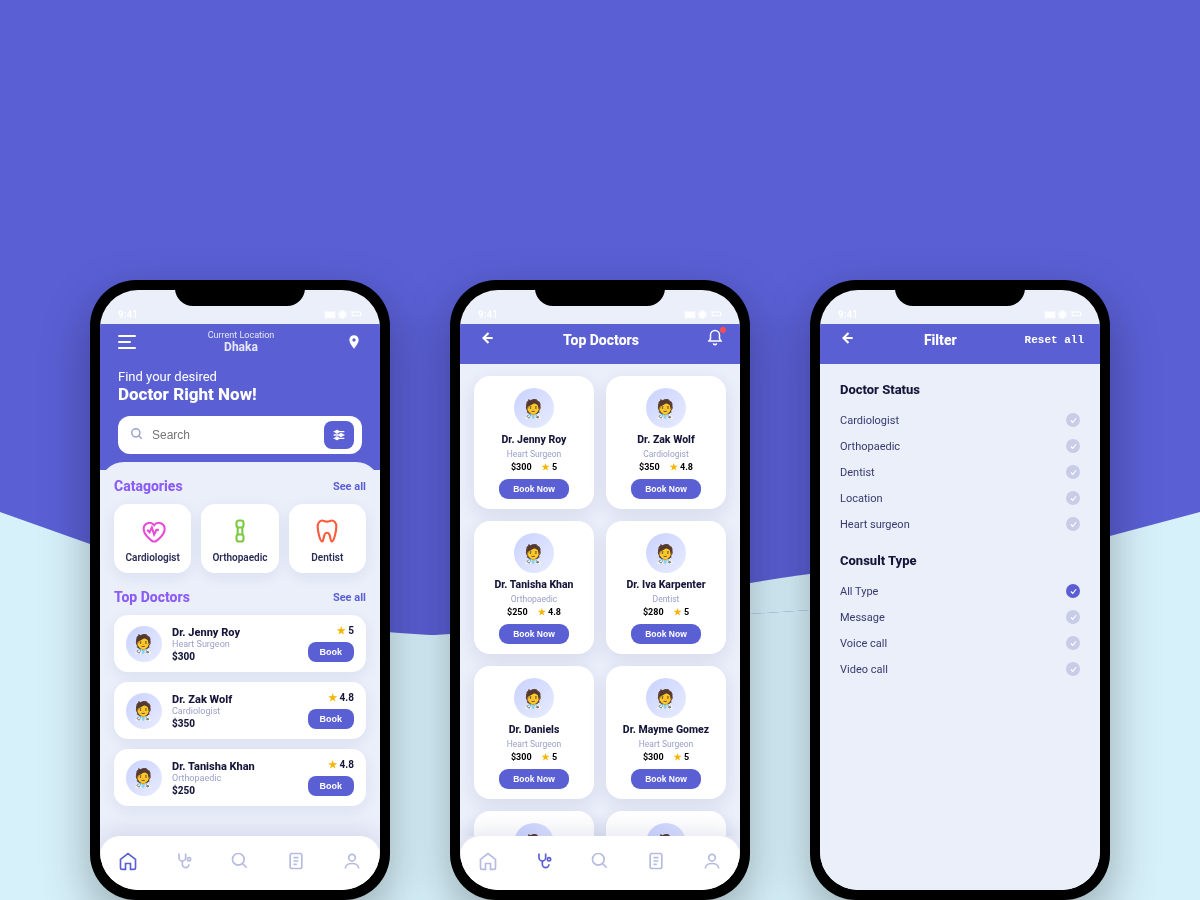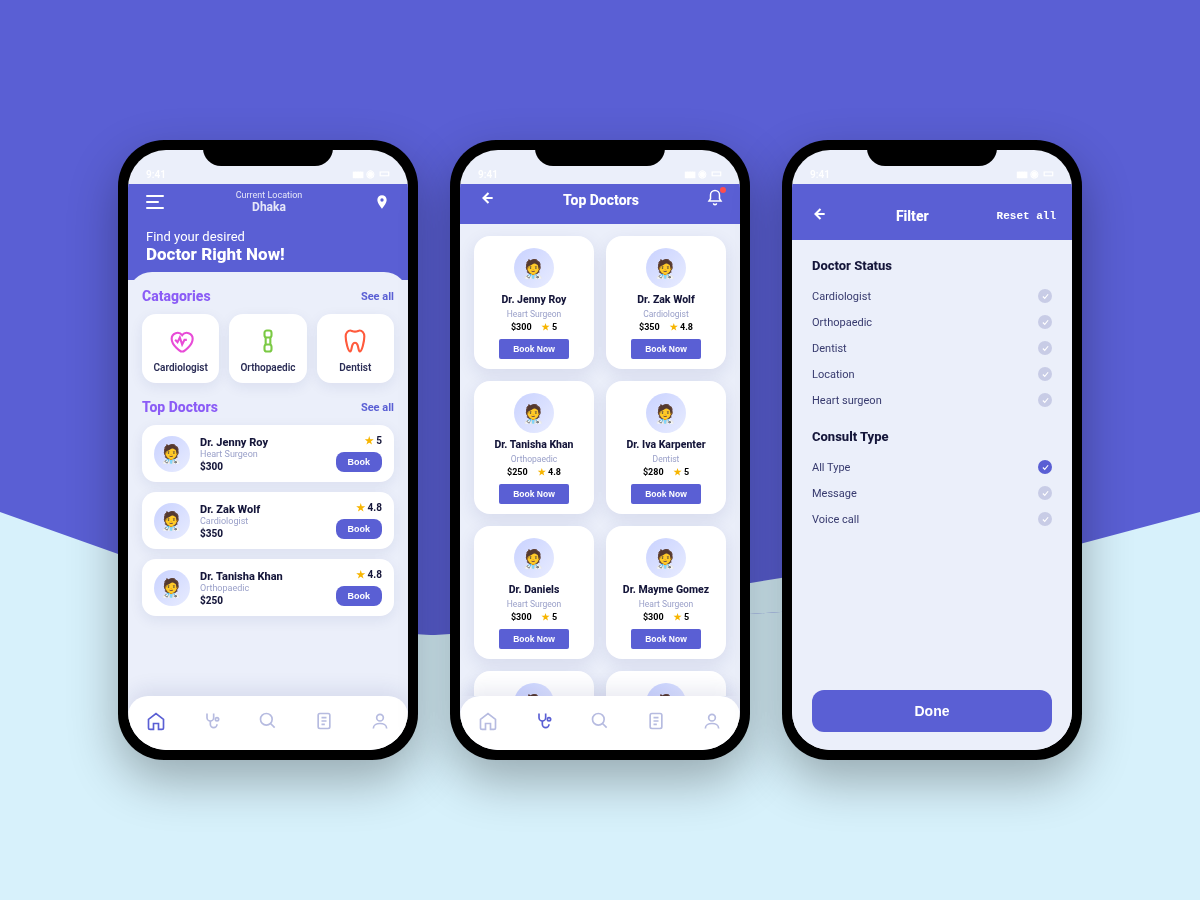--- a/index.html
+++ b/index.html
@@ -14,21 +14,21 @@
     background: #5a5fd4;
     border-bottom-left-radius: 50% 120px;
     border-bottom-right-radius: 0;
     clip-path: polygon(0 0, 100% 0, 100% 80%, 70% 95%, 30% 100%, 0 80%);
   }
   .bg-shape::after{
     content:""; position:absolute; bottom:-60px; right:0; width:60%; height:150px;
     background:#d7f1fb; border-top-left-radius:100% 100%;
   }
 
-  .stage { position:absolute; inset:0; display:flex; justify-content:center; align-items:center; gap:32px; }
+  .stage { position:absolute; inset:0; display:flex; justify-content:center; align-items:flex-end; gap:60px; }
 
   
   .phone {
     width: 300px; height: 620px;
     background:#000; border-radius:46px; padding:10px;
     box-shadow: 0 20px 50px rgba(0,0,0,.3);
     position:relative;
   }
   .phone .screen {
     width:100%; height:100%; background:#ebeffa; border-radius:38px; overflow:hidden;
@@ -121,25 +121,25 @@
   .card{
     background:#fff; border-radius:16px; padding:12px 8px 10px; text-align:center;
     box-shadow:0 6px 18px rgba(30,40,120,.10);
     display:flex; flex-direction:column; align-items:center; gap:3px;
   }
   .card .avatar{ width:40px; height:40px; margin-bottom:2px;}
   .card .dname{ font-size:10.5px;}
   .card .dspec{ font-size:8.5px;}
   .pricerow{ display:flex; gap:10px; align-items:center; justify-content:center; font-size:9px; font-weight:700;}
   .pricerow .star{ color:#f7b500;}
-  .bookbtn2{ margin-top:4px; background:#5a5fd4; color:#fff; border:none; border-radius:2px;
+  .bookbtn2{ margin-top:4px; background:#5a5fd4; color:#fff; border:none; border-radius:9px;
     font-size:8.5px; font-weight:700; padding:5px 14px;}
 
   
-  .s3-head{ background:#5a5fd4; color:#fff; padding:20px 16px 12px; display:flex; align-items:center; justify-content:space-between;}
+  .s3-head{ background:#5a5fd4; color:#fff; padding:4px 16px 12px; display:flex; align-items:center; justify-content:space-between;}
   .reset{ font-size:11px; font-weight:600;font-family:Liberation Mono, monospace;}
   .s3-body{ flex:1; background:#ebeffa; padding:18px 20px; display:flex; flex-direction:column;}
   .fgroup-title{ font-size:13px; font-weight:800; color:#15163a; margin-bottom:10px;}
   .frow{ display:flex; justify-content:space-between; align-items:center; font-size:11px;
     color:#373a6e; padding:6px 0;}
   .chk{ width:14px; height:14px; border-radius:50%; background:#c8cce6; display:flex;
     align-items:center; justify-content:center;}
   .chk.on{ background:#5a5fd4;}
   .chk svg{ width:9px; height:9px;}
   .donebtn{
@@ -180,20 +180,39 @@
           <div class="pin">
             <svg viewBox="0 0 24 24" fill="#fff">
                 <path d="M12 2C8 2 5 5 5 9c0 5 7 13 7 13s7-8 7-13c0-4-3-7-7-7zm0 9.5A2.5 2.5 0 1 1 12 6.5a2.5 2.5 0 0 1 0 5z"></path>
               </svg>
           </div>
         </div>
         <div class="tagline">
           <div>Find your desired</div>
           <div class="big">Doctor Right Now!</div>
         </div>
+        <div class="searchbar">
+          <span class="sicon">
+            <svg width="14" height="14" viewBox="0 0 24 24" fill="none" stroke="#9aa0c9" stroke-width="2.5">
+                <circle cx="10" cy="10" r="7"></circle>
+                <line x1="20" y1="20" x2="15" y2="15"></line>
+              </svg>
+          </span>
+          <input placeholder="Search" style="">
+          <div class="filters">
+            <svg viewBox="0 0 24 24" fill="none" stroke="#fff" stroke-width="2">
+                <line x1="4" y1="7" x2="20" y2="7"></line>
+                <line x1="4" y1="12" x2="20" y2="12"></line>
+                <line x1="4" y1="17" x2="20" y2="17"></line>
+                <circle cx="9" cy="7" r="2" fill="#fff"></circle>
+                <circle cx="15" cy="12" r="2" fill="#fff"></circle>
+                <circle cx="9" cy="17" r="2" fill="#fff"></circle>
+              </svg>
+          </div>
+        </div>
       </div>
 
       <div class="s1-body">
         <div class="secrow">
           <div class="sectitle">Catagories</div>
           <div class="seeall">See all</div>
         </div>
         <div class="cats" id="cats">
             <div class="cat">
               <div class="cicon">
@@ -505,19 +524,26 @@
       </span>
             </div>
             <div class="frow">
               <span>Voice call</span>
       <span class="chk ">
         <svg viewBox="0 0 24 24" fill="none" stroke="#fff" stroke-width="3">
                   <path d="M5 12l5 5 9-11"></path>
                 </svg>
       </span>
             </div>
-          </div>
-        <button class="donebtn">Done</button>
+            <div class="frow">
+              <span>Video call</span>
+      <span class="chk ">
+        <svg viewBox="0 0 24 24" fill="none" stroke="#fff" stroke-width="3">
+                  <path d="M5 12l5 5 9-11"></path>
+                </svg>
+      </span>
+            </div>
+          </div>
       </div>
     </div>
   </div>
 
 </div>
 
 </body></html>

